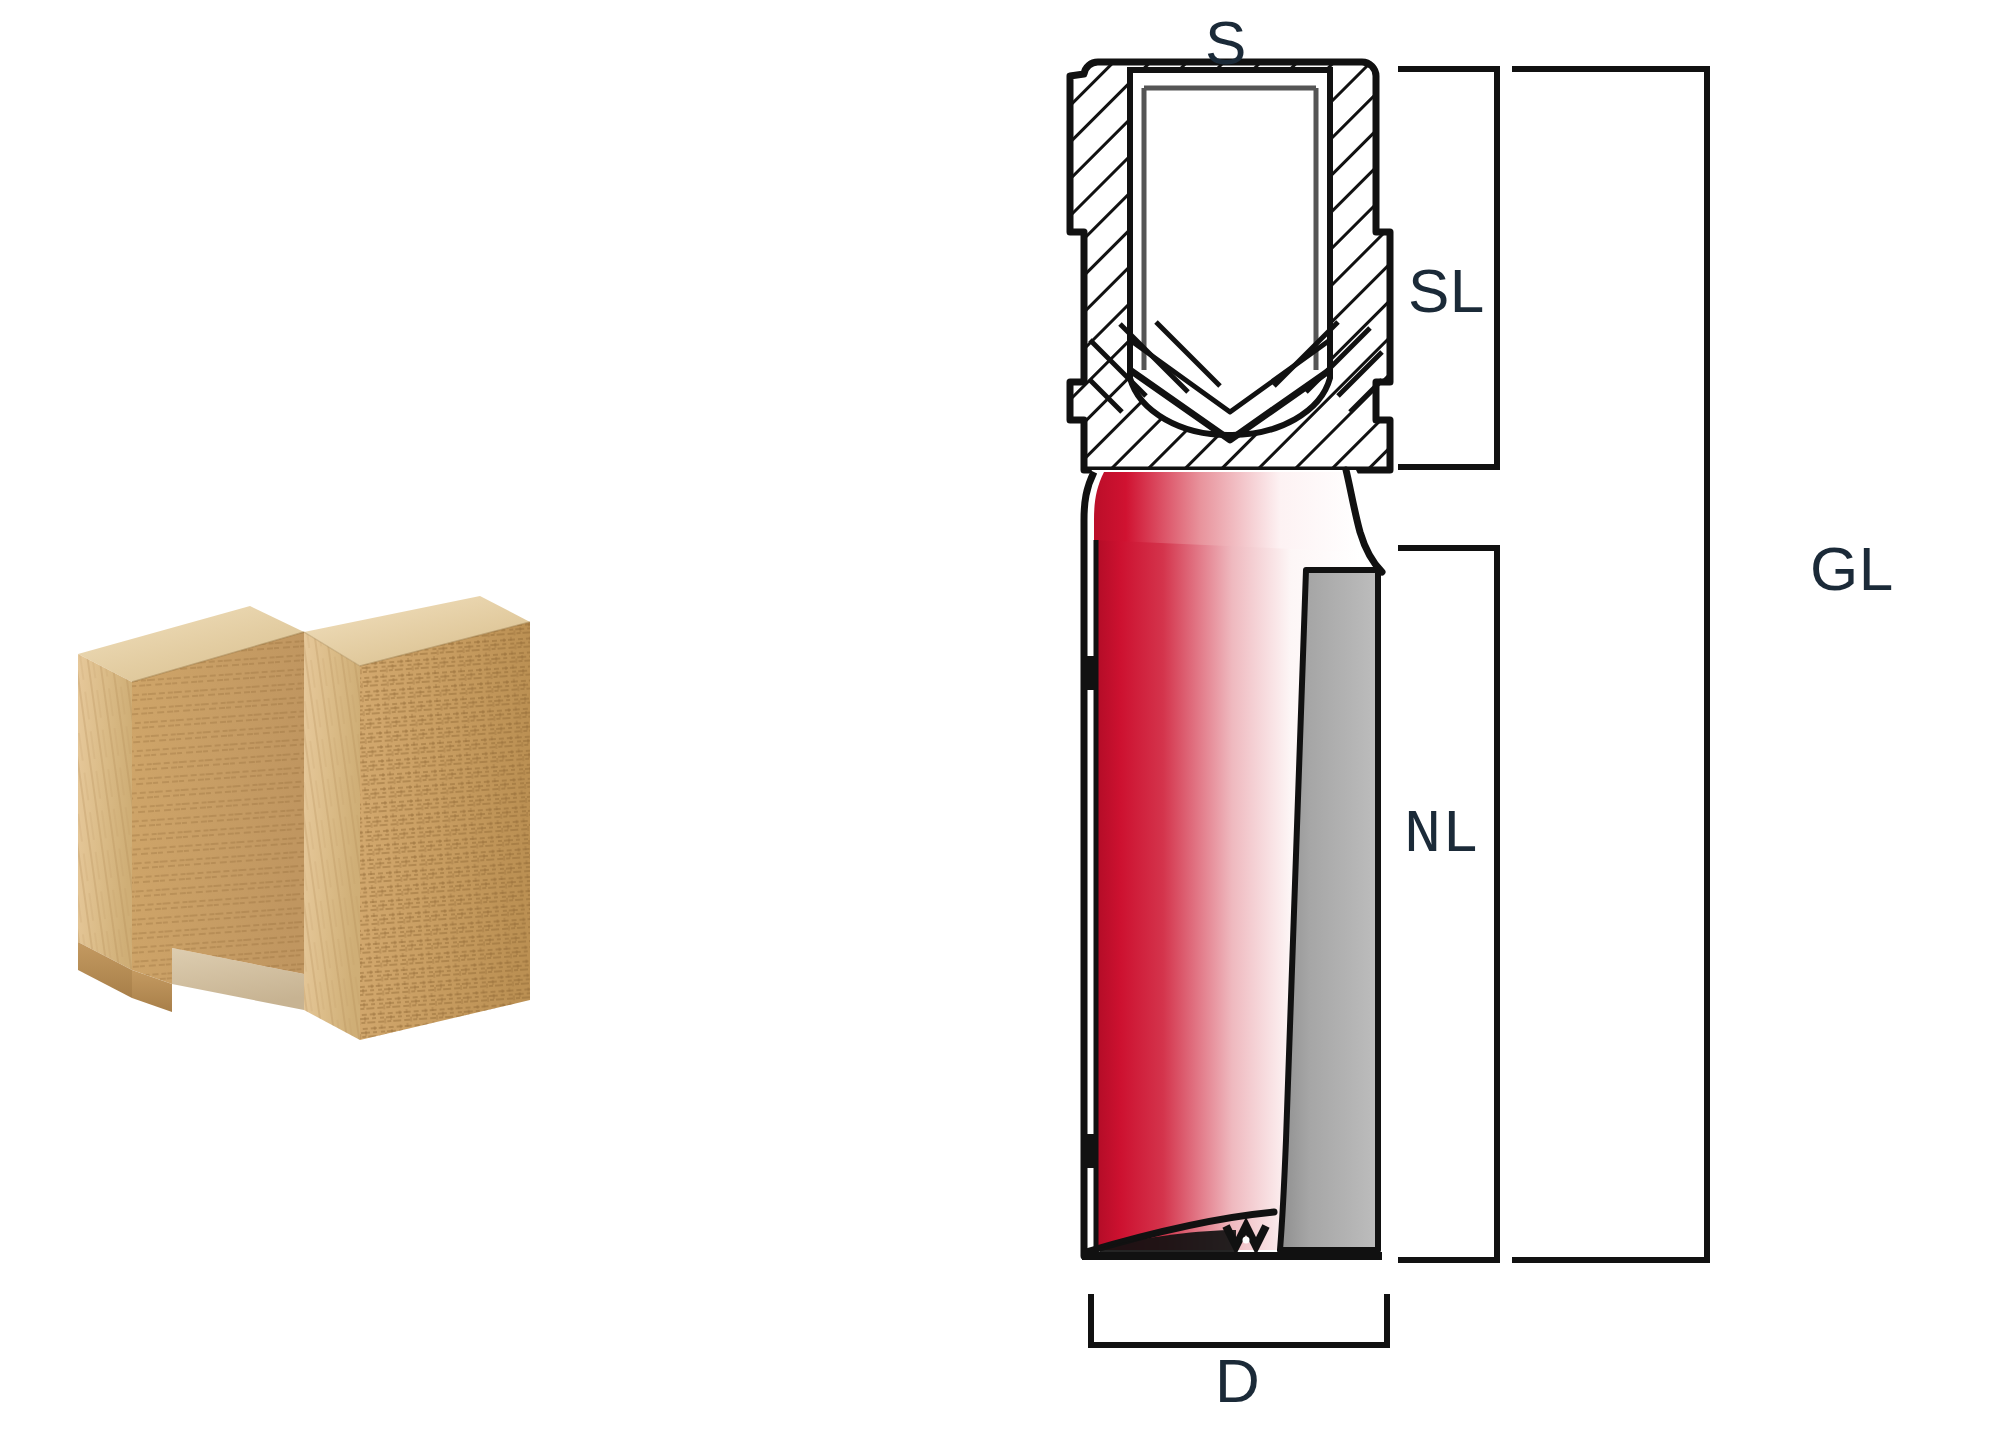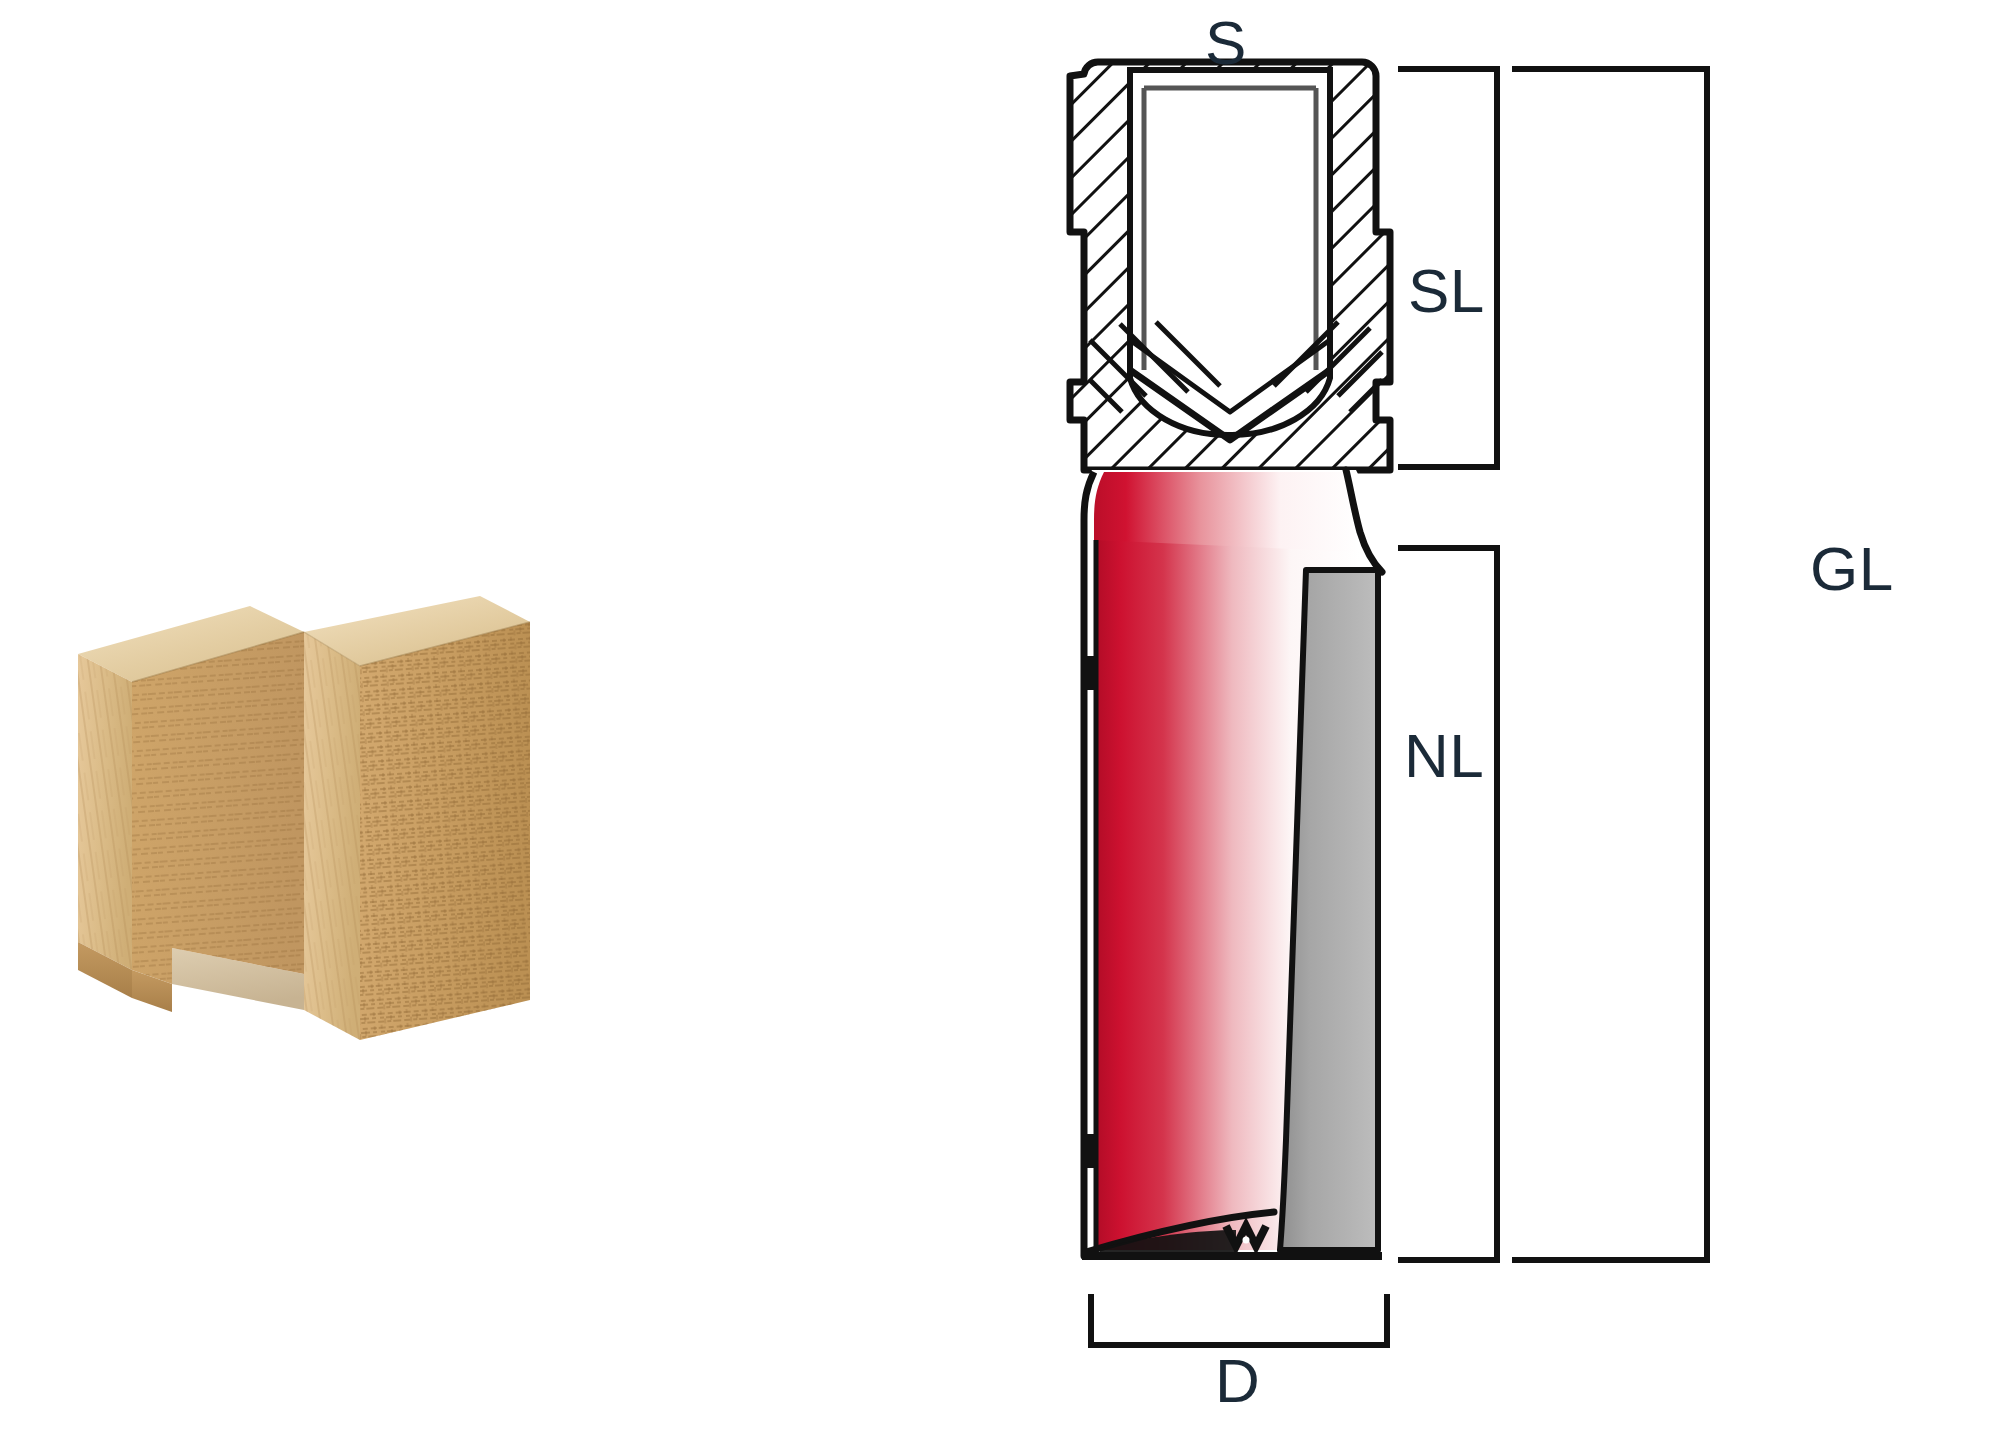--- a/index.html
+++ b/index.html
@@ -287,21 +287,21 @@
       </g>
     </svg>
   </div>
 
   <div class="dim-label" style="left:1205px;top:12px;">S</div>
 
   <div class="brk brk-right" style="left:1398px;top:66px;width:102px;height:404px;"></div>
   <div class="dim-label" style="left:1408px;top:260px;text-align:right;">SL</div>
 
   <div class="brk brk-right" style="left:1398px;top:545px;width:102px;height:718px;"></div>
-  <div class="dim-label" style="left:1404px;top:725px;">NL</div>
+  <div class="dim-label" style="left:1404px;top:804px;font-family:Liberation Mono, monospace;">NL</div>
 
   <div class="brk brk-right" style="left:1512px;top:66px;width:198px;height:1197px;"></div>
   <div class="dim-label" style="left:1810px;top:538px;">GL</div>
 
   <div class="brk brk-up" style="left:1088px;top:1294px;width:302px;height:54px;"></div>
   <div class="dim-label" style="left:1215px;top:1350px;">D</div>
 
 </div>
 
 </body></html>

